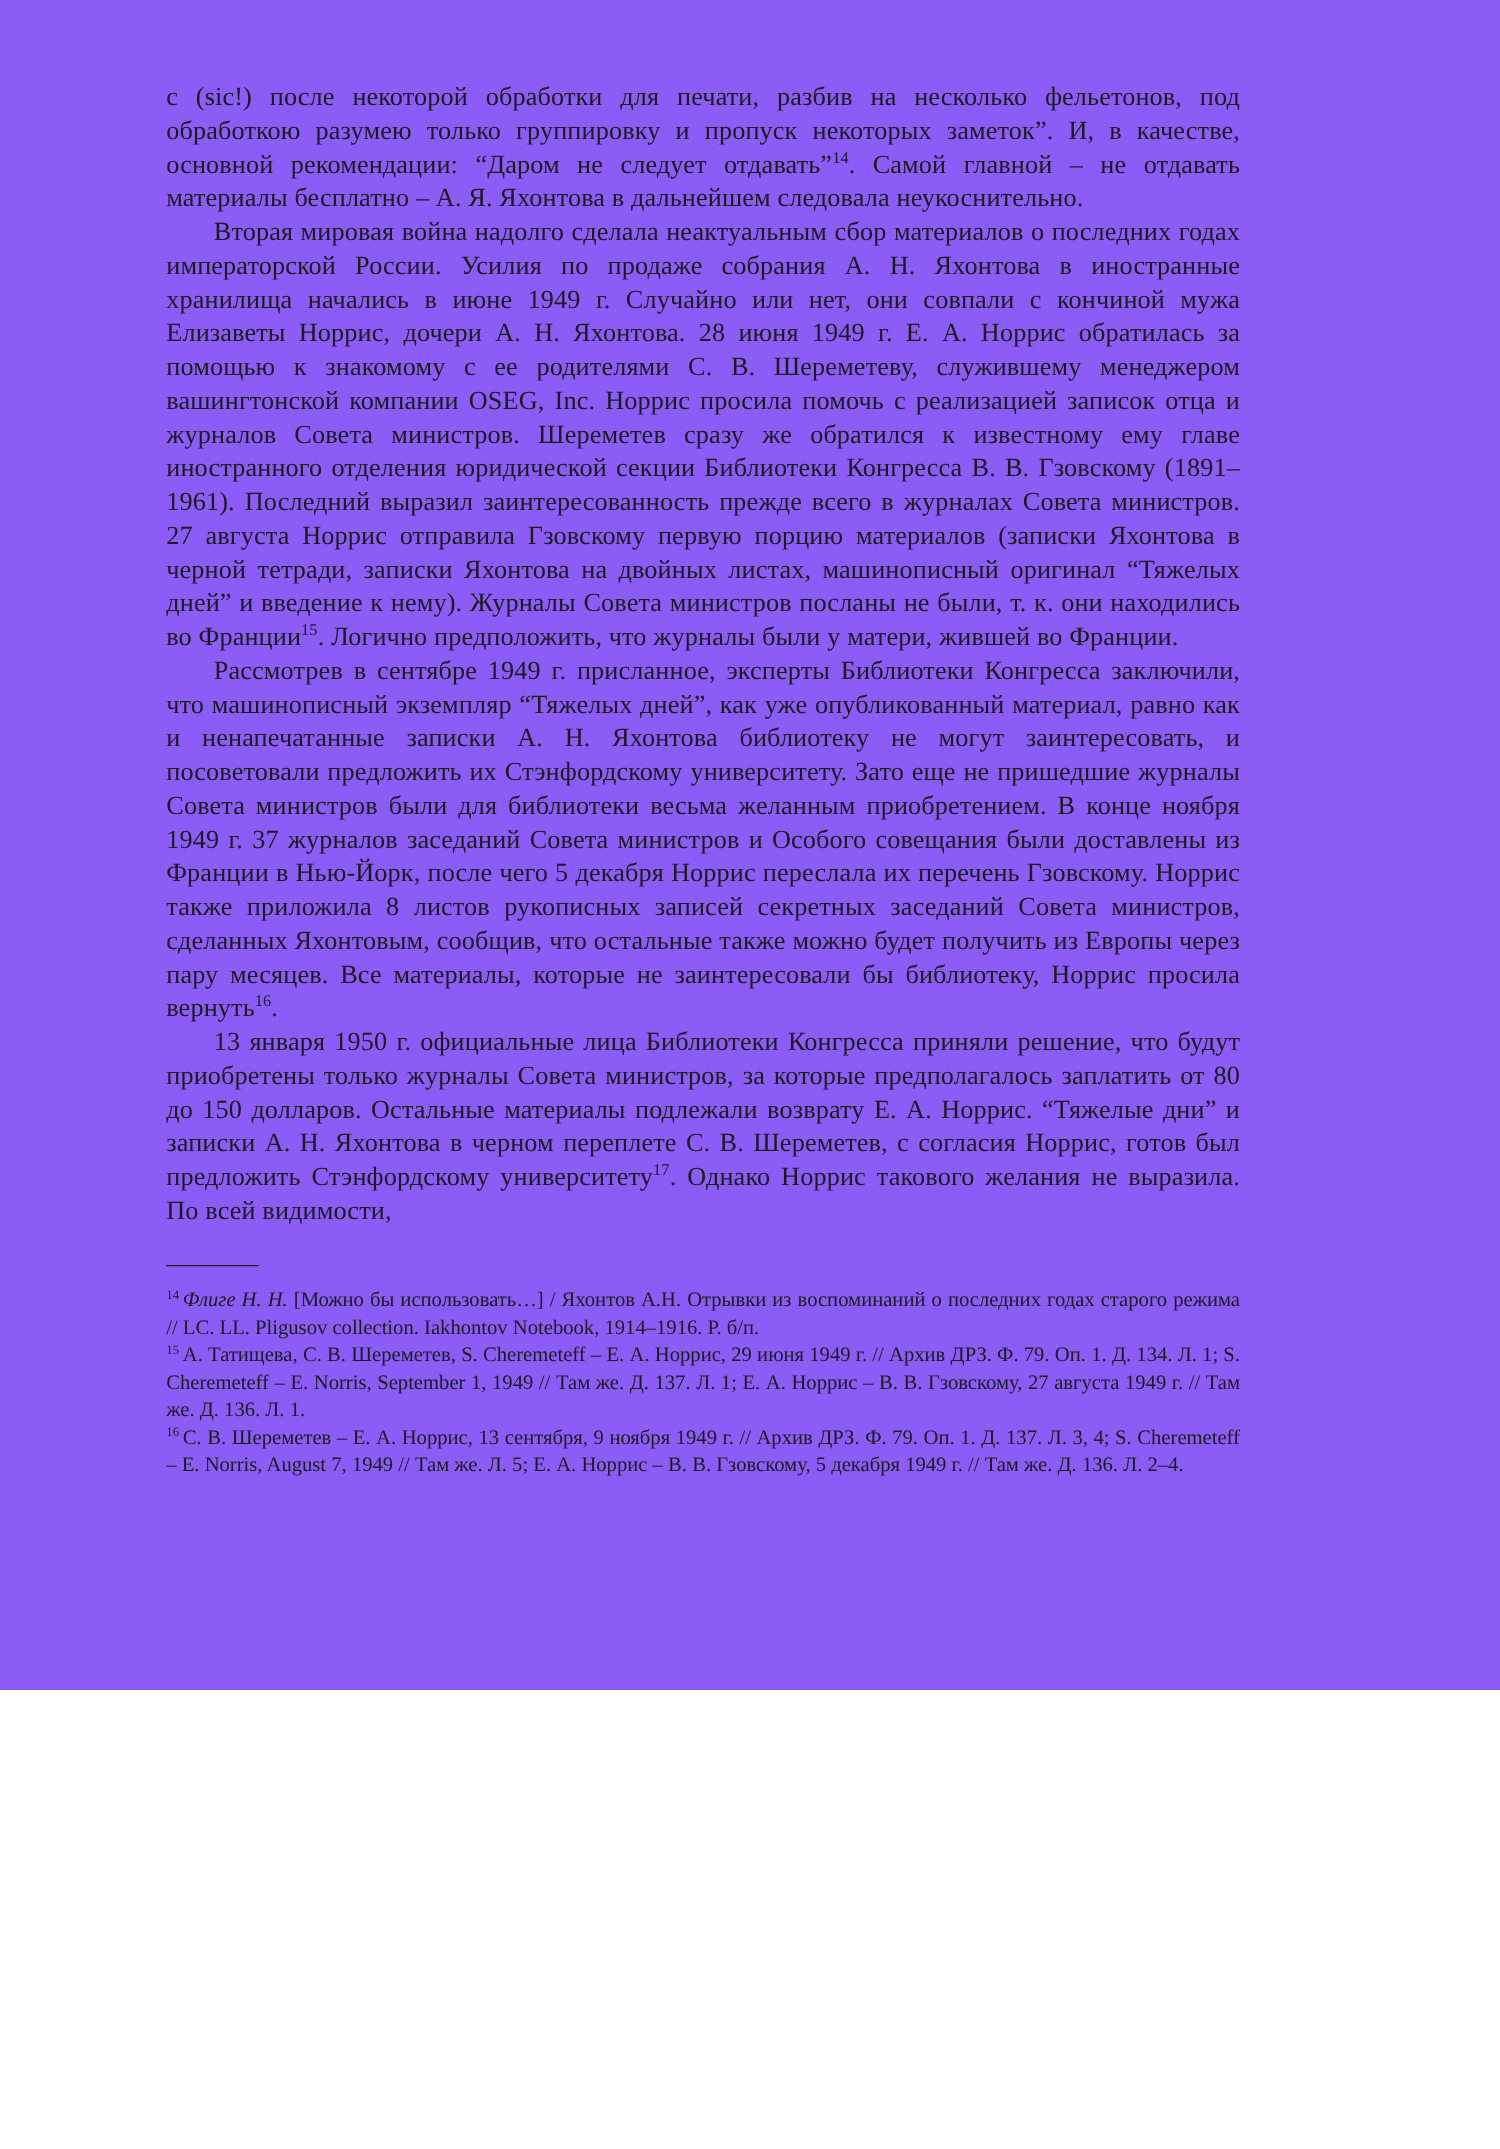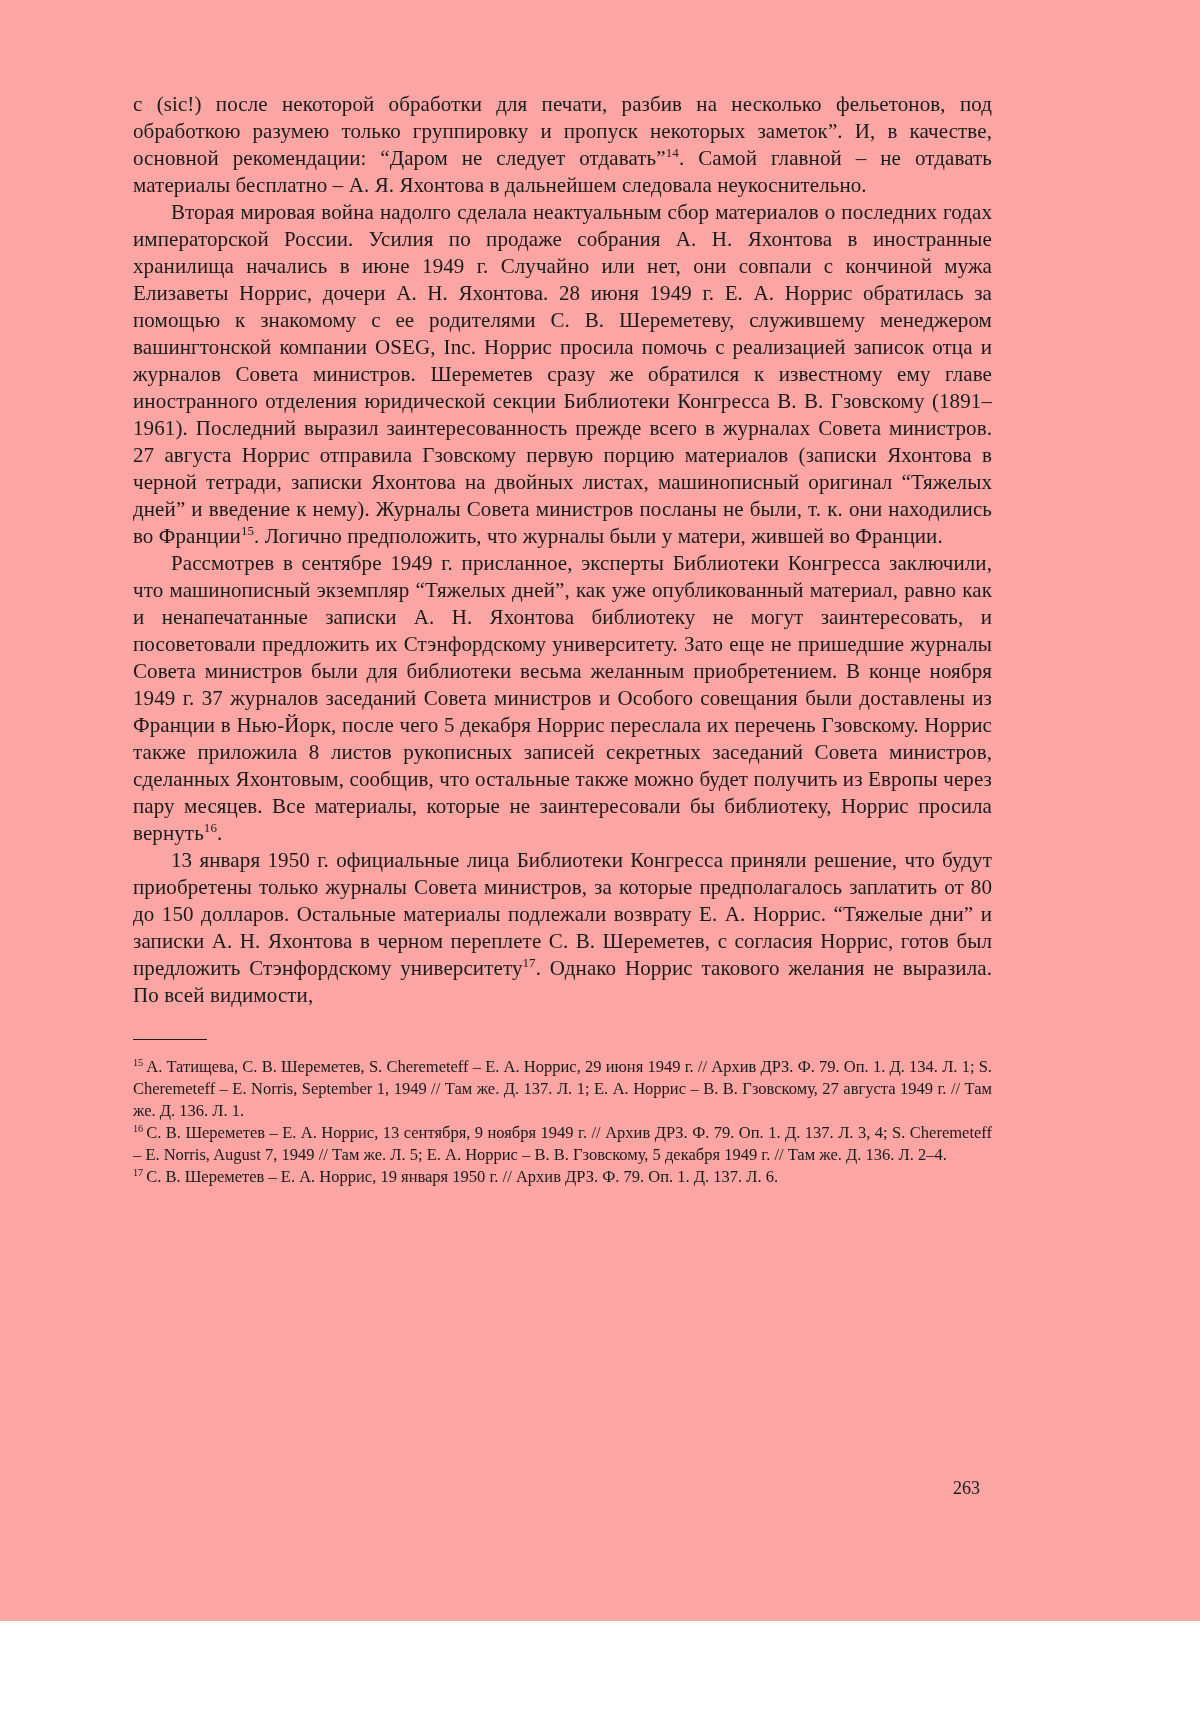--- a/index.html
+++ b/index.html
@@ -3,26 +3,26 @@
 <meta charset="utf-8">
 <style>
   html, body {
     margin: 0;
     padding: 0;
     background: #ffffff;
   }
   .page {
     position: relative;
     width: 1200px;
-    height: 1621px;
+    height: 1352px;
     box-sizing: border-box;
-    background: #fca5a5;
+    background: #8b5cf6;
     color: #1b1b1b;
     font-family: "Liberation Serif", serif;
-    padding: 91px 208px 0 133px;
+    padding: 64px 208px 0 133px;
     overflow: hidden;
   }
   .body-text p.para {
     margin: 0;
     font-size: 21px;
     line-height: 27px;
     text-align: justify;
     letter-spacing: 0.1px;
   }
   .body-text p.para.indent {
@@ -64,18 +64,18 @@
 
 <div class="page">
   <div class="body-text">
       <p class="para"><span>с (sic!) после некоторой обработки для печати, разбив на несколько фельетонов, под обработкою разумею только группировку и пропуск некоторых заметок”. И, в качестве, основной рекомендации: “Даром не следует отдавать”</span><sup>14</sup><span>. Самой главной – не отдавать материалы бесплатно – А. Я. Яхонтова в дальнейшем следовала неукоснительно.</span></p>
       <p class="para indent"><span>Вторая мировая война надолго сделала неактуальным сбор материалов о последних годах императорской России. Усилия по продаже собрания А. Н. Яхонтова в иностранные хранилища начались в июне 1949 г. Случайно или нет, они совпали с кончиной мужа Елизаветы Норрис, дочери А. Н. Яхонтова. 28 июня 1949 г. Е. А. Норрис обратилась за помощью к знакомому с ее родителями С. В. Шереметеву, служившему менеджером вашингтонской компании OSEG, Inc. Норрис просила помочь с реализацией записок отца и журналов Совета министров. Шереметев сразу же обратился к известному ему главе иностранного отделения юридической секции Библиотеки Конгресса В. В. Гзовскому (1891–1961). Последний выразил заинтересованность прежде всего в журналах Совета министров. 27 августа Норрис отправила Гзовскому первую порцию материалов (записки Яхонтова в черной тетради, записки Яхонтова на двойных листах, машинописный оригинал “Тяжелых дней” и введение к нему). Журналы Совета министров посланы не были, т. к. они находились во Франции</span><sup>15</sup><span>. Логично предположить, что журналы были у матери, жившей во Франции.</span></p>
       <p class="para indent"><span>Рассмотрев в сентябре 1949 г. присланное, эксперты Библиотеки Конгресса заключили, что машинописный экземпляр “Тяжелых дней”, как уже опубликованный материал, равно как и ненапечатанные записки А. Н. Яхонтова библиотеку не могут заинтересовать, и посоветовали предложить их Стэнфордскому университету. Зато еще не пришедшие журналы Совета министров были для библиотеки весьма желанным приобретением. В конце ноября 1949 г. 37 журналов заседаний Совета министров и Особого совещания были доставлены из Франции в Нью-Йорк, после чего 5 декабря Норрис переслала их перечень Гзовскому. Норрис также приложила 8 листов рукописных записей секретных заседаний Совета министров, сделанных Яхонтовым, сообщив, что остальные также можно будет получить из Европы через пару месяцев. Все материалы, которые не заинтересовали бы библиотеку, Норрис просила вернуть</span><sup>16</sup><span>.</span></p>
       <p class="para indent"><span>13 января 1950 г. официальные лица Библиотеки Конгресса приняли решение, что будут приобретены только журналы Совета министров, за которые предполагалось заплатить от 80 до 150 долларов. Остальные материалы подлежали возврату Е. А. Норрис. “Тяжелые дни” и записки А. Н. Яхонтова в черном переплете С. В. Шереметев, с согласия Норрис, готов был предложить Стэнфордскому университету</span><sup>17</sup><span>. Однако Норрис такового желания не выразила. По всей видимости,</span></p>
     </div>
   <hr class="footnote-rule">
   <div class="footnotes">
+      <p class="fn"><sup class="fn-marker">14</sup><span class="italic">Флиге Н. Н.</span><span> [Можно бы использовать…] / Яхонтов А.Н. Отрывки из воспоминаний о последних годах старого режима // LC. LL. Pligusov collection. Iakhontov Notebook, 1914–1916. Р. б/п.</span></p>
       <p class="fn"><sup class="fn-marker">15</sup><span>А. Татищева, С. В. Шереметев, S. Cheremeteff – Е. А. Норрис, 29 июня 1949 г. // Архив ДРЗ. Ф. 79. Оп. 1. Д. 134. Л. 1; S. Cheremeteff – E. Norris, September 1, 1949 // Там же. Д. 137. Л. 1; Е. А. Норрис – В. В. Гзовскому, 27 августа 1949 г. // Там же. Д. 136. Л. 1.</span></p>
       <p class="fn"><sup class="fn-marker">16</sup><span>С. В. Шереметев – Е. А. Норрис, 13 сентября, 9 ноября 1949 г. // Архив ДРЗ. Ф. 79. Оп. 1. Д. 137. Л. 3, 4; S. Cheremeteff – E. Norris, August 7, 1949 // Там же. Л. 5; Е. А. Норрис – В. В. Гзовскому, 5 декабря 1949 г. // Там же. Д. 136. Л. 2–4.</span></p>
-      <p class="fn"><sup class="fn-marker">17</sup><span>С. В. Шереметев – Е. А. Норрис, 19 января 1950 г. // Архив ДРЗ. Ф. 79. Оп. 1. Д. 137. Л. 6.</span></p>
     </div>
   <div class="page-number">263</div>
 </div>
 
 </body></html>

